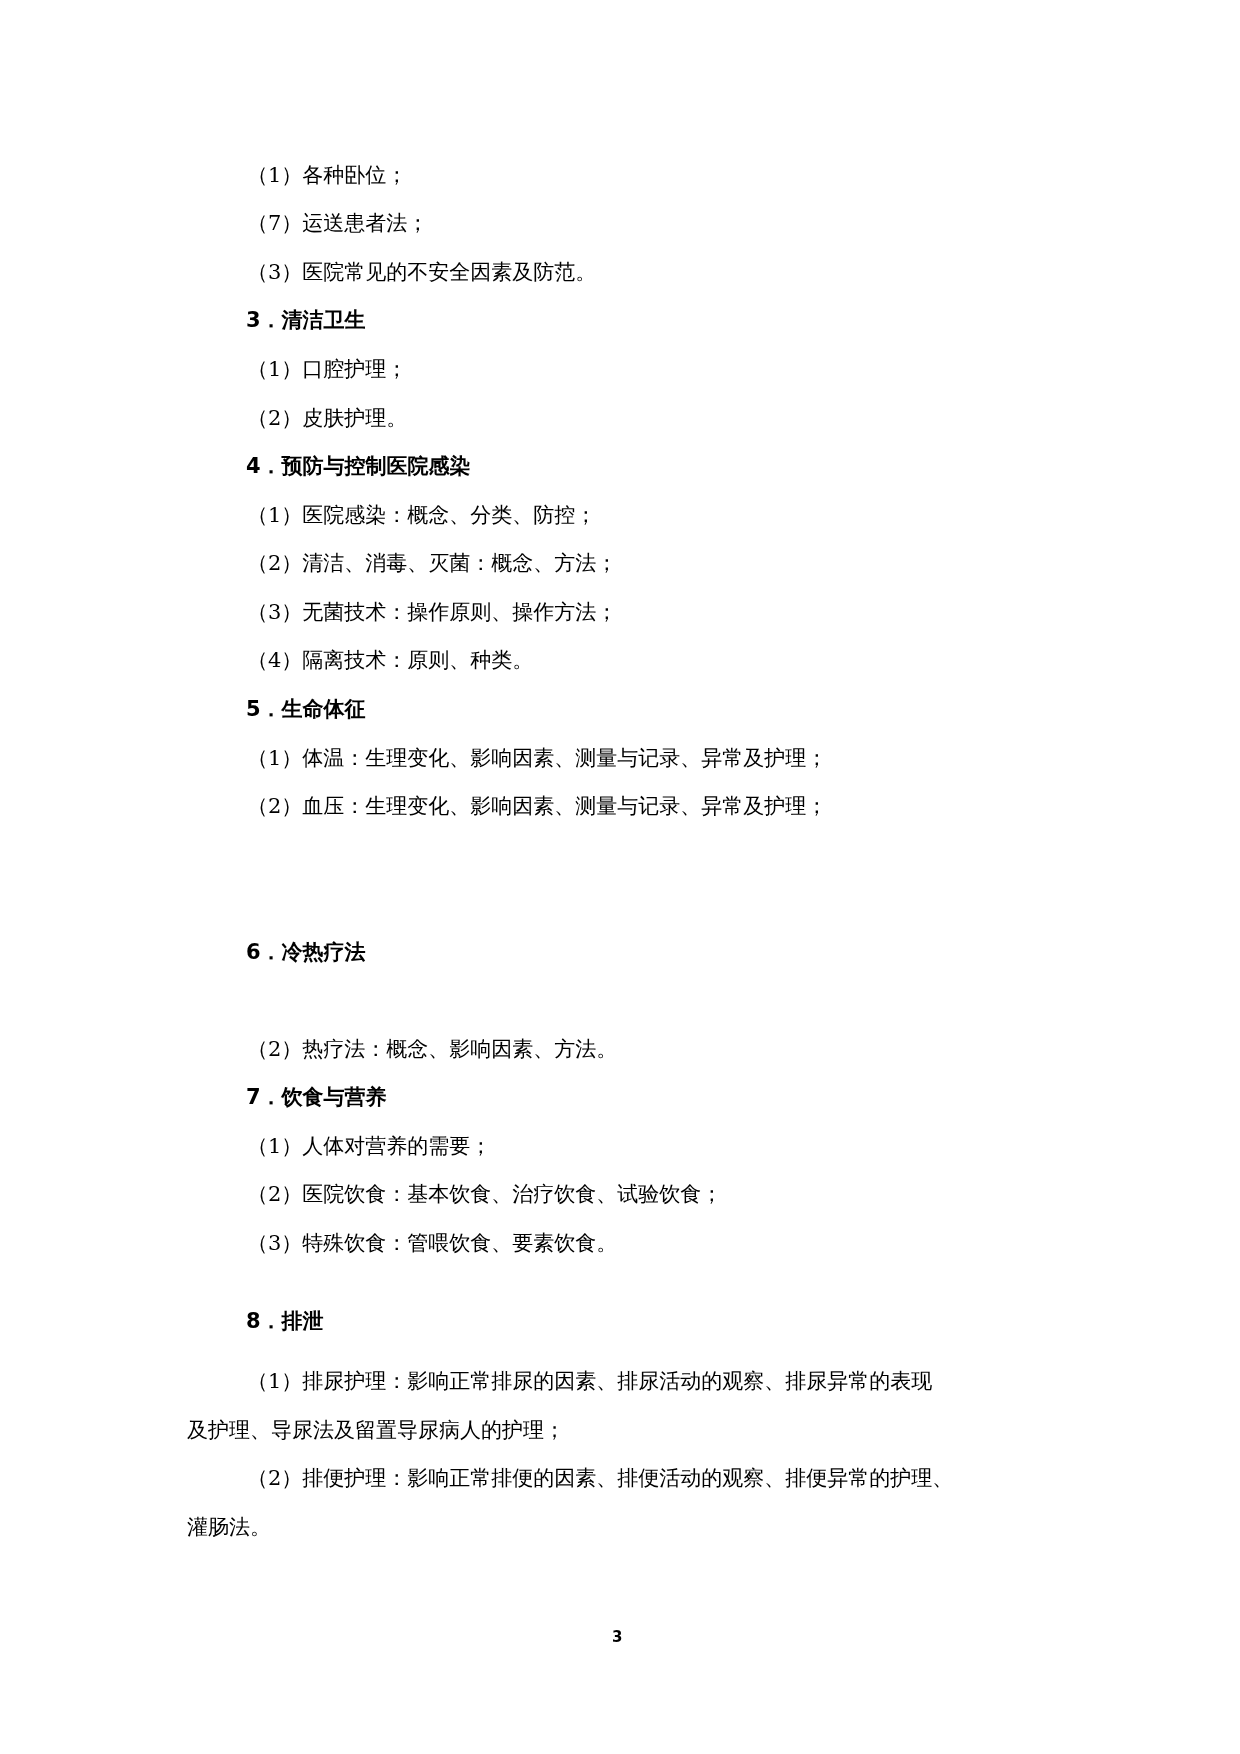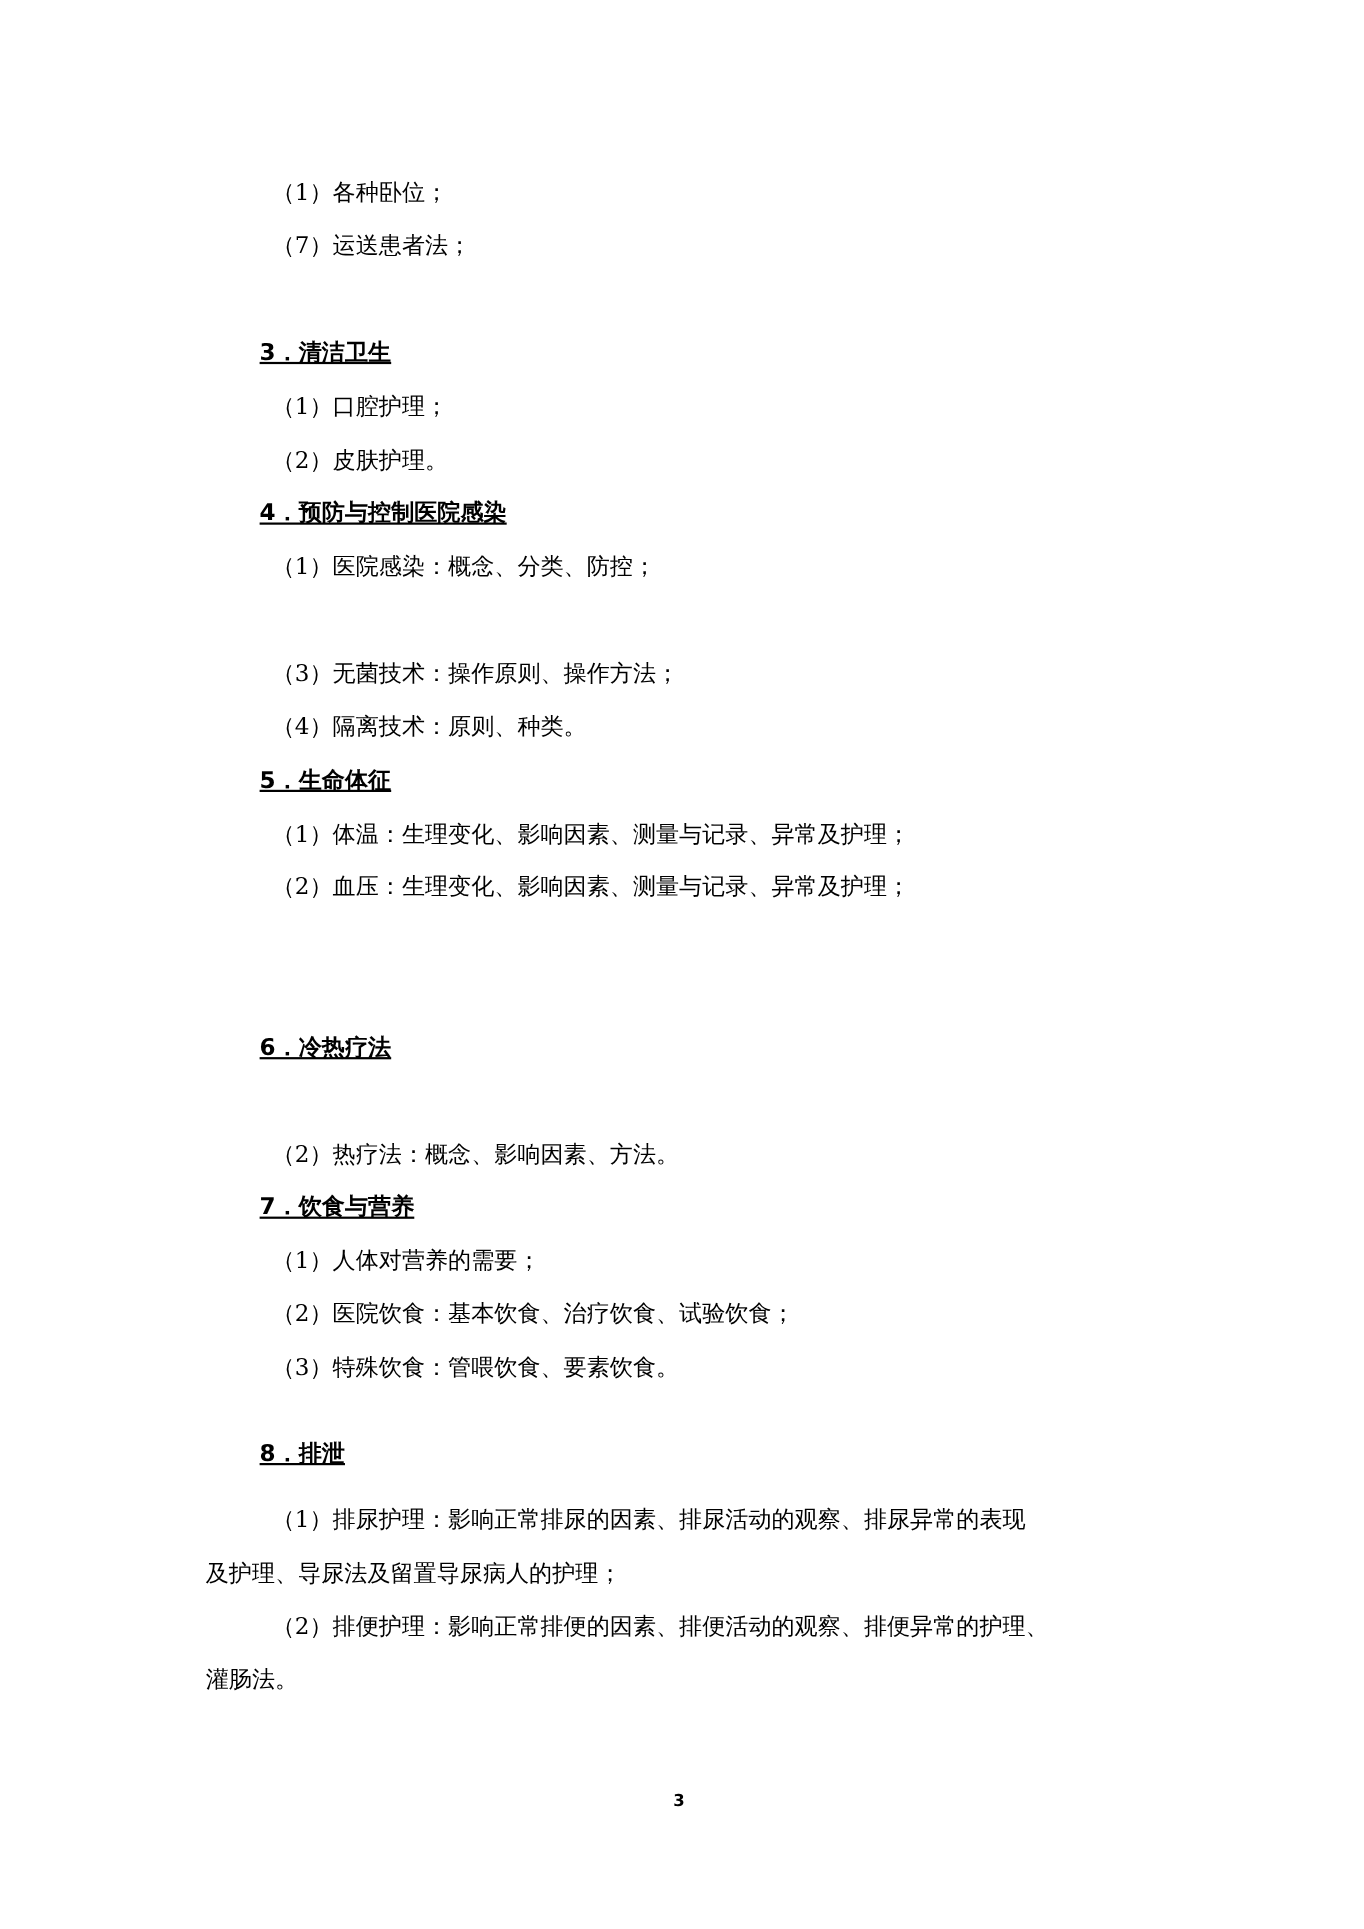--- a/index.html
+++ b/index.html
@@ -26,24 +26,23 @@
       position: absolute;
       font-size: 21px;
       line-height: 28px;
       white-space: nowrap;
       letter-spacing: 0px;
     }
     .item {
       left: 247px;
     }
     .heading {
-      left: 236px;
+      left: 246px;
       font-weight: bold;
       font-family: "DejaVu Sans", "Liberation Sans", sans-serif;
-      text-decoration: underline;
     }
     .para-first {
       left: 247px;
       text-align: center;
     }
     .para-cont {
       left: 187px;
       text-align: center;
     }
     .page-number {
@@ -54,25 +53,27 @@
       font-weight: bold;
       font-family: "DejaVu Sans", "Liberation Sans", sans-serif;
     }
   </style>
 </head>
 <body>
 
 <div class="page">
   <div class="line item" style="top:161px">（1）各种卧位；</div>
   <div class="line item" style="top:209px">（7）运送患者法；</div>
+  <div class="line item" style="top:258px">（3）医院常见的不安全因素及防范。</div>
   <div class="line heading" style="top:306px">3．清洁卫生</div>
   <div class="line item" style="top:355px">（1）口腔护理；</div>
   <div class="line item" style="top:404px">（2）皮肤护理。</div>
   <div class="line heading" style="top:452px">4．预防与控制医院感染</div>
   <div class="line item" style="top:501px">（1）医院感染：概念、分类、防控；</div>
+  <div class="line item" style="top:549px">（2）清洁、消毒、灭菌：概念、方法；</div>
   <div class="line item" style="top:598px">（3）无菌技术：操作原则、操作方法；</div>
   <div class="line item" style="top:646px">（4）隔离技术：原则、种类。</div>
   <div class="line heading" style="top:695px">5．生命体征</div>
   <div class="line item" style="top:744px">（1）体温：生理变化、影响因素、测量与记录、异常及护理；</div>
   <div class="line item" style="top:792px">（2）血压：生理变化、影响因素、测量与记录、异常及护理；</div>
   <div class="line heading" style="top:938px">6．冷热疗法</div>
   <div class="line item" style="top:1035px">（2）热疗法：概念、影响因素、方法。</div>
   <div class="line heading" style="top:1083px">7．饮食与营养</div>
   <div class="line item" style="top:1132px">（1）人体对营养的需要；</div>
   <div class="line item" style="top:1180px">（2）医院饮食：基本饮食、治疗饮食、试验饮食；</div>

